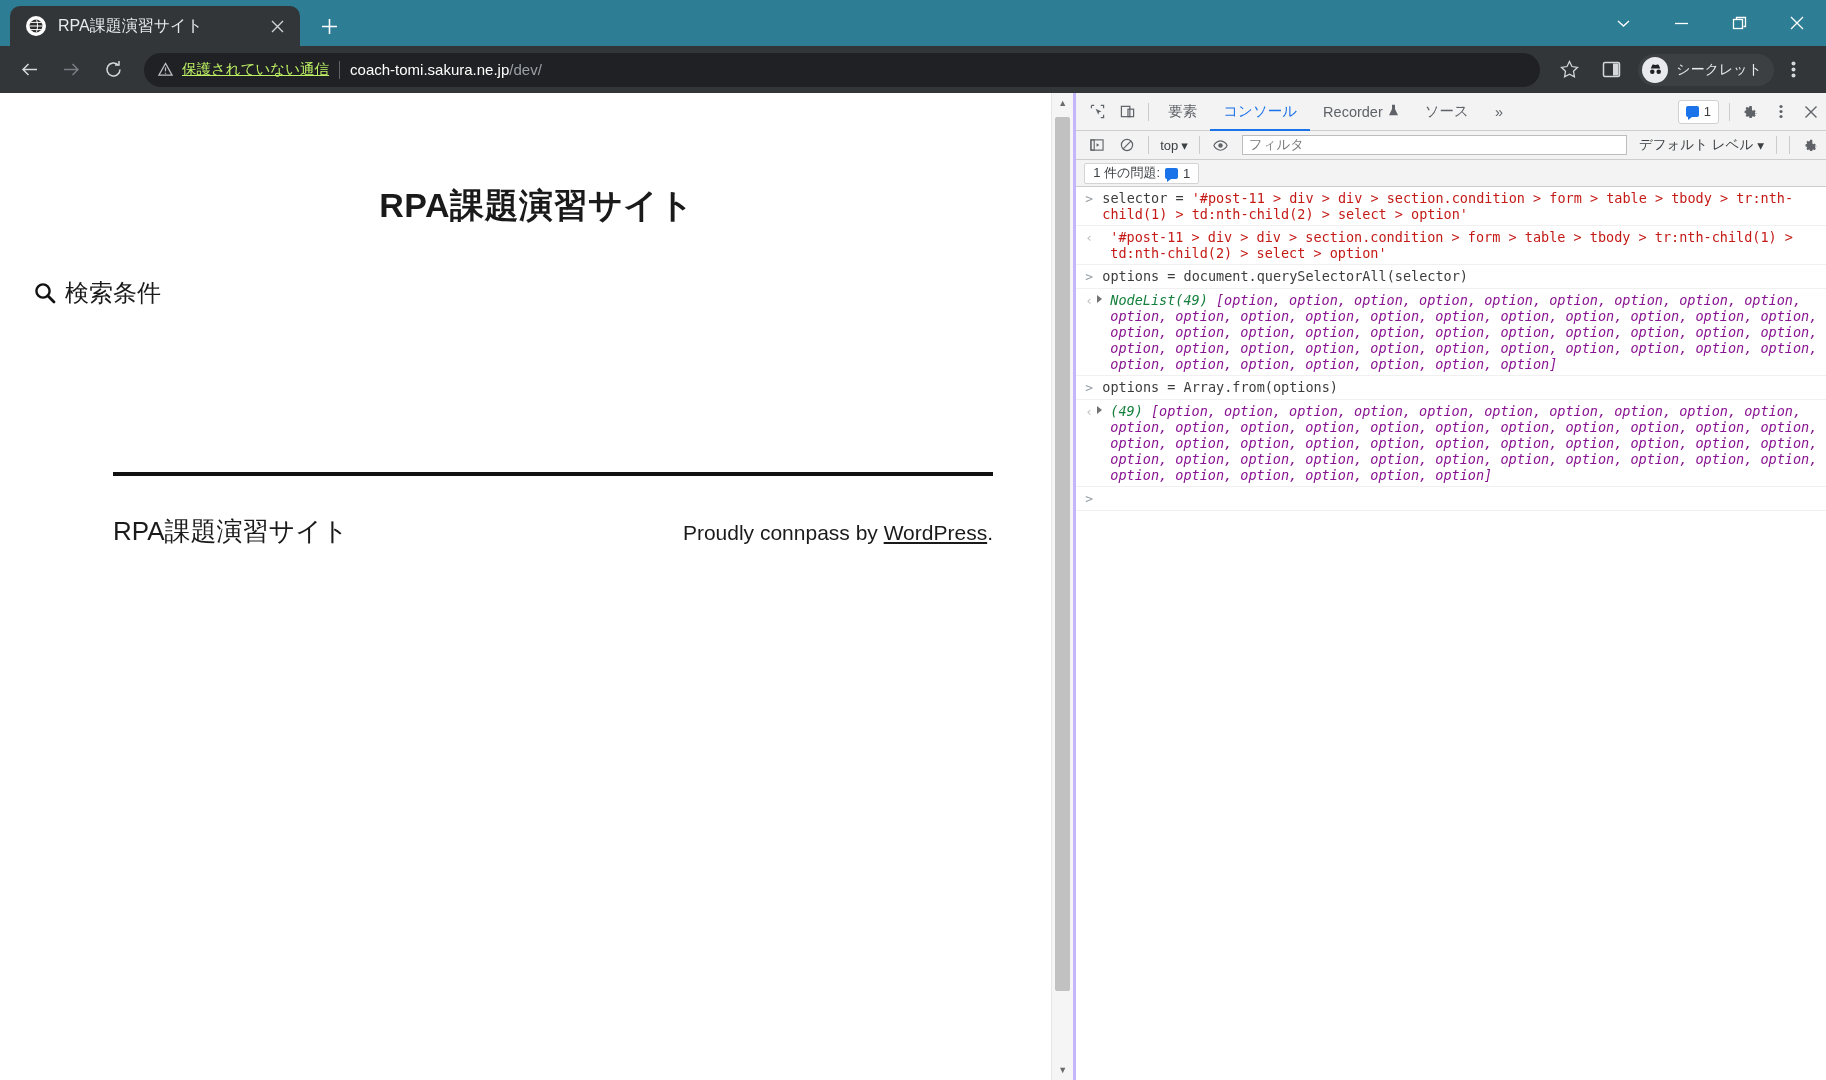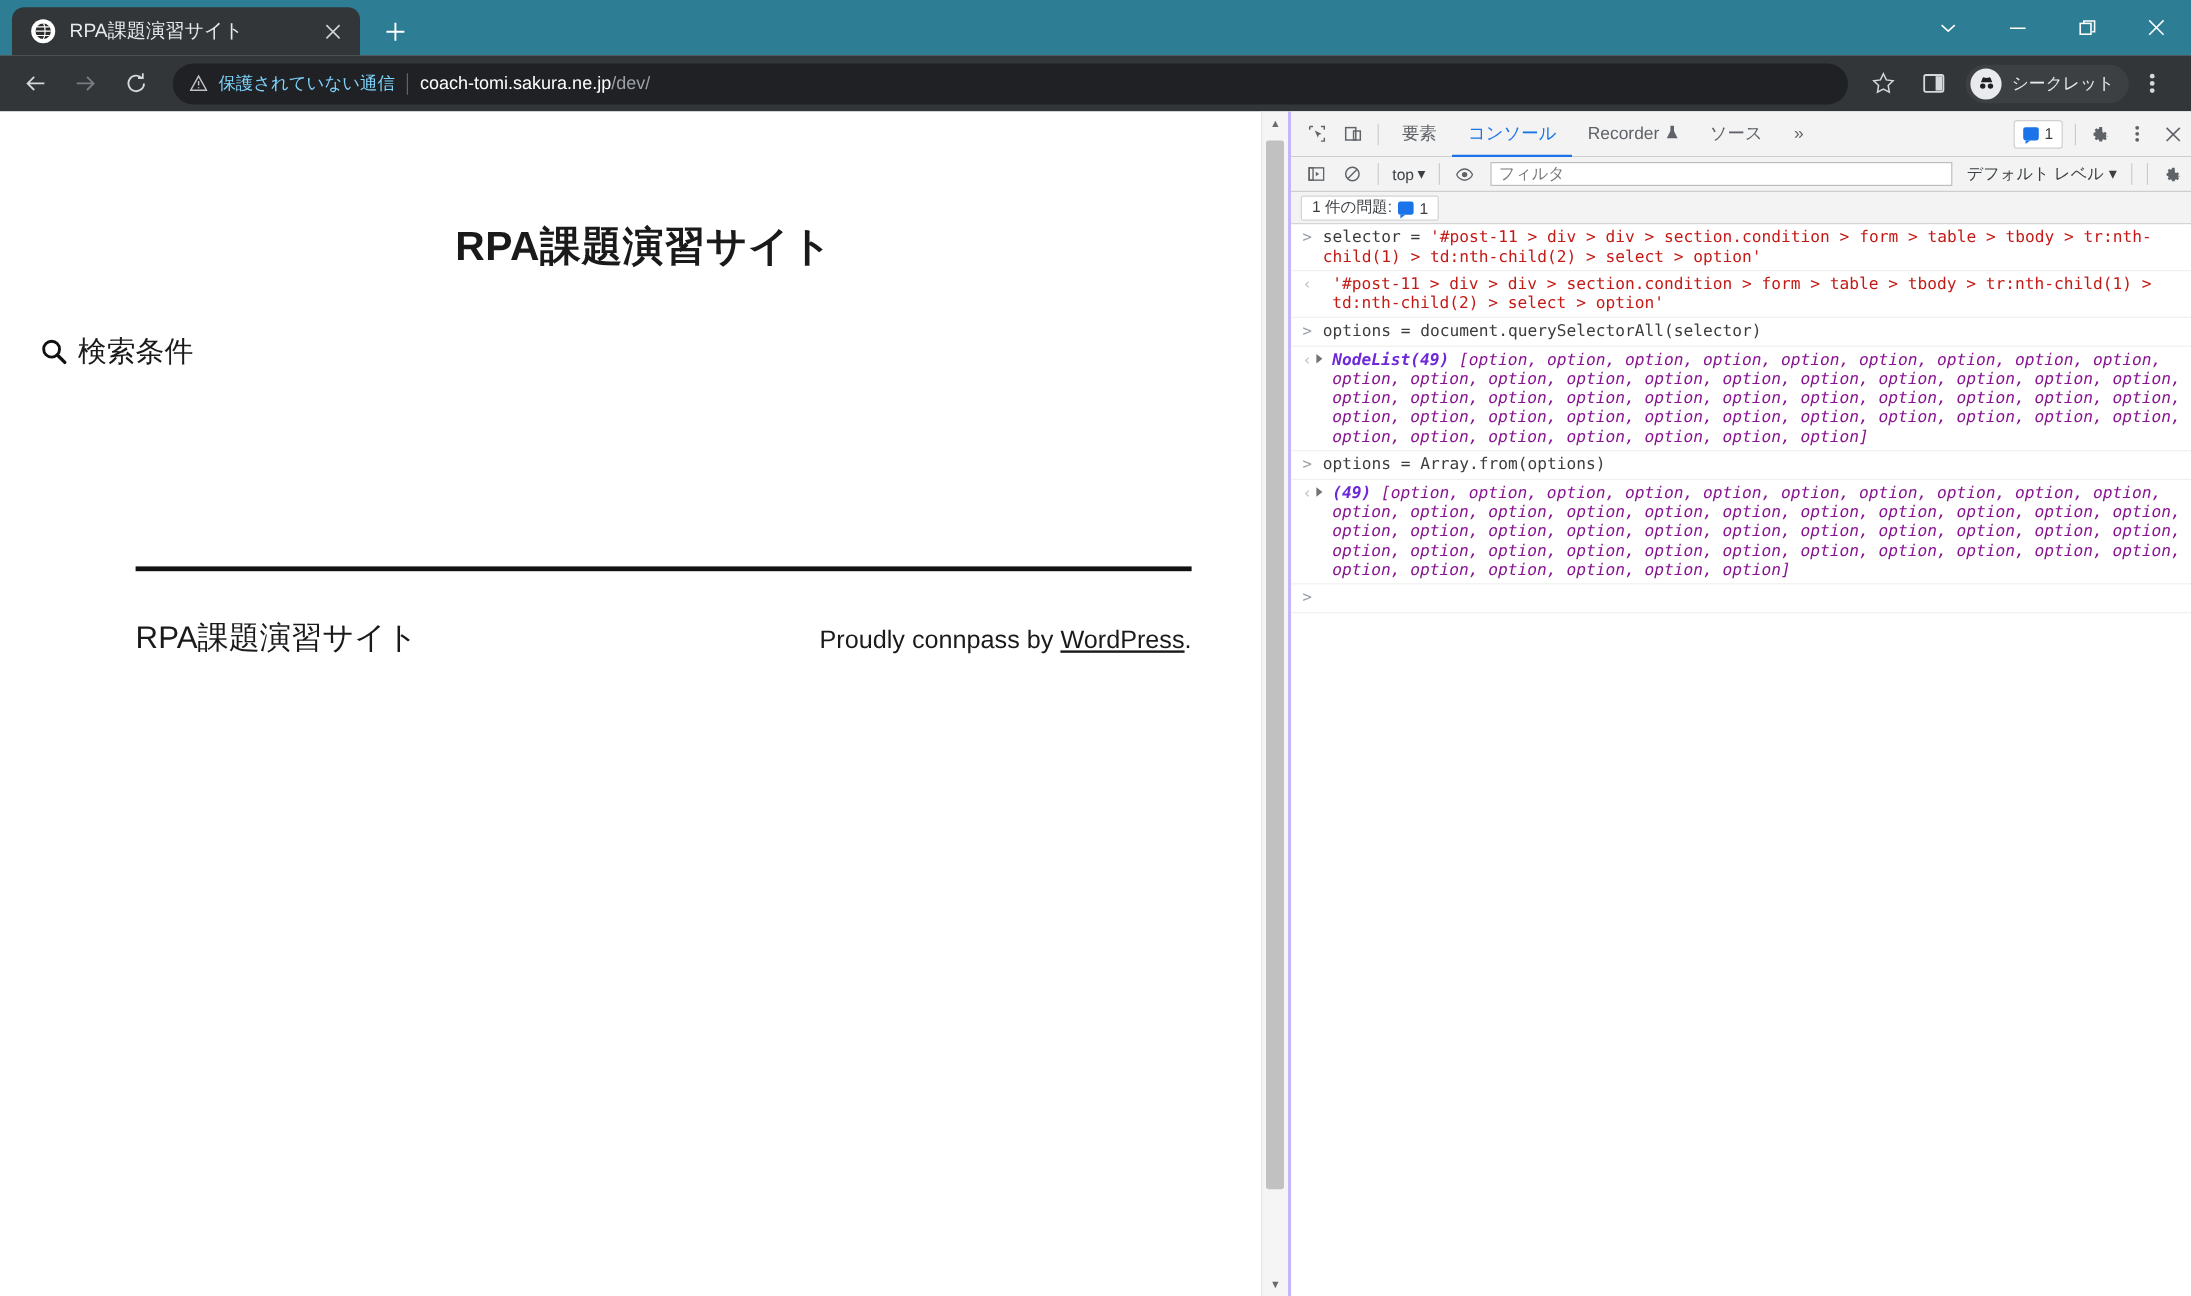--- a/index.html
+++ b/index.html
@@ -104,23 +104,24 @@
     background: #202124;
     border-radius: 18px;
     display: flex;
     align-items: center;
     padding: 0 14px;
     margin: 0 10px 0 8px;
     min-width: 0;
   }
   .omnibox .warn-icon { color: #bdc1c6; font-size: 14px; margin-right: 9px; display:flex; }
   .omnibox .notsecure {
-    color: #7dd3fc;
+    color: #bef264;
     font-size: 14.5px;
     white-space: nowrap;
+    text-decoration: underline;
   }
   .omnibox .divider {
     width: 1px; height: 18px;
     background: #5f6368;
     margin: 0 10px;
     flex: 0 0 auto;
   }
   .omnibox .url {
     font-size: 15px;
     color: #9aa0a6;
@@ -470,21 +471,21 @@
     color: #9aa0a6;
     font-size: 13px;
     padding-top: 1px;
   }
   .cline .gutter.out { color: #bdbdbd; }
   .cline .body { flex: 1 1 auto; white-space: pre-wrap; word-break: break-word; }
   .cline.input .body { color: #3c3c3c; }
   .tok-str { color: #c41a16; }
   .tok-plain { color: #3c3c3c; }
   .tok-obj { color: #881391; font-style: italic; }
-  .tok-num { color: #6d28d9; font-style: italic; font-weight: bold; }
+  .tok-num { color: #15803d; font-style: italic; }
   .cline.output .body { padding-left: 8px; }
   .expander {
     position: relative;
     width: 0;
   }
   .expander::before {
     content: "";
     position: absolute;
     left: -13px; top: 3px;
     border-left: 5px solid #727272;

